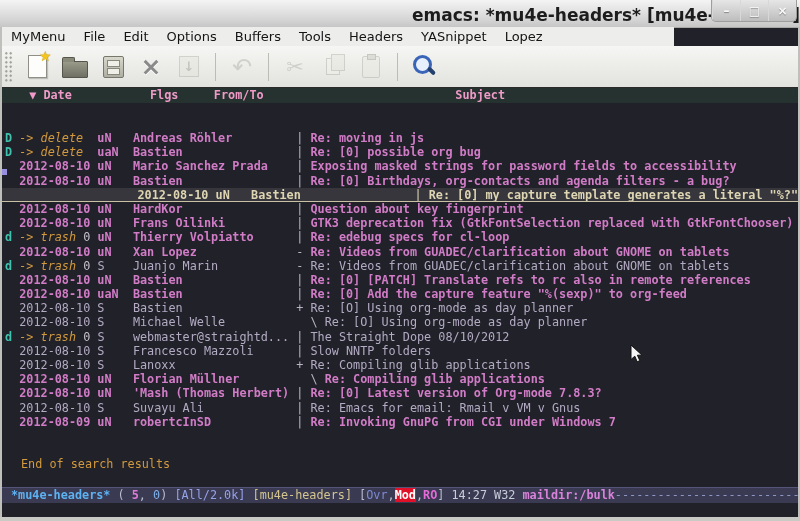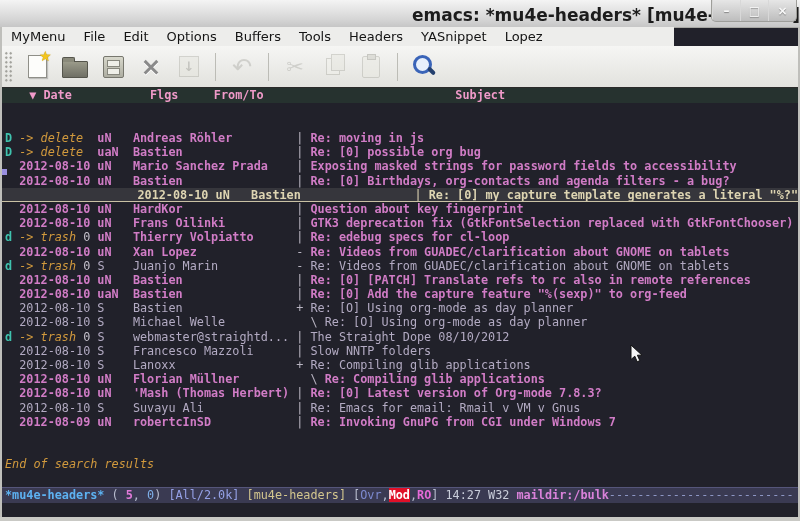--- a/index.html
+++ b/index.html
@@ -78,26 +78,26 @@
   .row{height:14.2px;line-height:14.2px;padding-left:3px;position:relative;}
   .c-mark{color:#3fc2ae;font-weight:bold;}
   .c-target{color:#d29a3d;font-weight:normal;font-style:italic;}
   .c-plain{color:#c5c1cc;}
   .c-unread{color:#d17cc6;font-weight:bold;}
   .c-read{color:#b3abc3;}
   .c-sep{color:#b9b5c2;}
   .row.current{background:#36363c;text-align:right;}
   .row.current::after{content:"";position:absolute;left:0;right:0;bottom:0;height:1px;background:#c9c1a4;}
   .row.current span{color:#ded5b2 !important;}
-  .end-marker{color:#d29a3d;font-style:italic;height:14.2px;line-height:14.2px;padding-left:3px;}
+  .end-marker{color:#d29a3d;height:14.2px;line-height:14.2px;padding-left:19px;}
   .fringe-marker{position:absolute;left:2px;top:169px;width:5px;height:6px;background:#998fe0;}
   
   .modeline{position:absolute;left:2px;top:487px;width:796px;height:16px;
             background:#3a3a52;border-top:1px solid #55557a;box-sizing:border-box;
-            line-height:15px;padding-left:3px;overflow:hidden;}
+            line-height:15px;padding-left:9px;overflow:hidden;}
   .ml-def{color:#b9bdcf;} .ml-buf{color:#5db2f2;font-weight:bold;}
   .ml-n1{color:#e07ad8;font-weight:bold;} .ml-n2{color:#7fb0ea;}
   .ml-size{color:#96a2e8;} .ml-bufname{color:#d3c68e;}
   .ml-ovr{color:#7d8ad0;} .ml-mod{color:#ffffff;background:#e01028;font-weight:bold;}
   .ml-ro{color:#e66ad8;font-weight:bold;} .ml-time{color:#c9cdda;}
   .ml-folder{color:#d982da;font-weight:bold;} .ml-dash{color:#8d96c4;}
   .echo-area{position:absolute;left:2px;top:503px;width:796px;height:14px;background:#21212a;}
   .mouse-cursor{position:absolute;left:630px;top:344px;}
 </style>
 </head>

